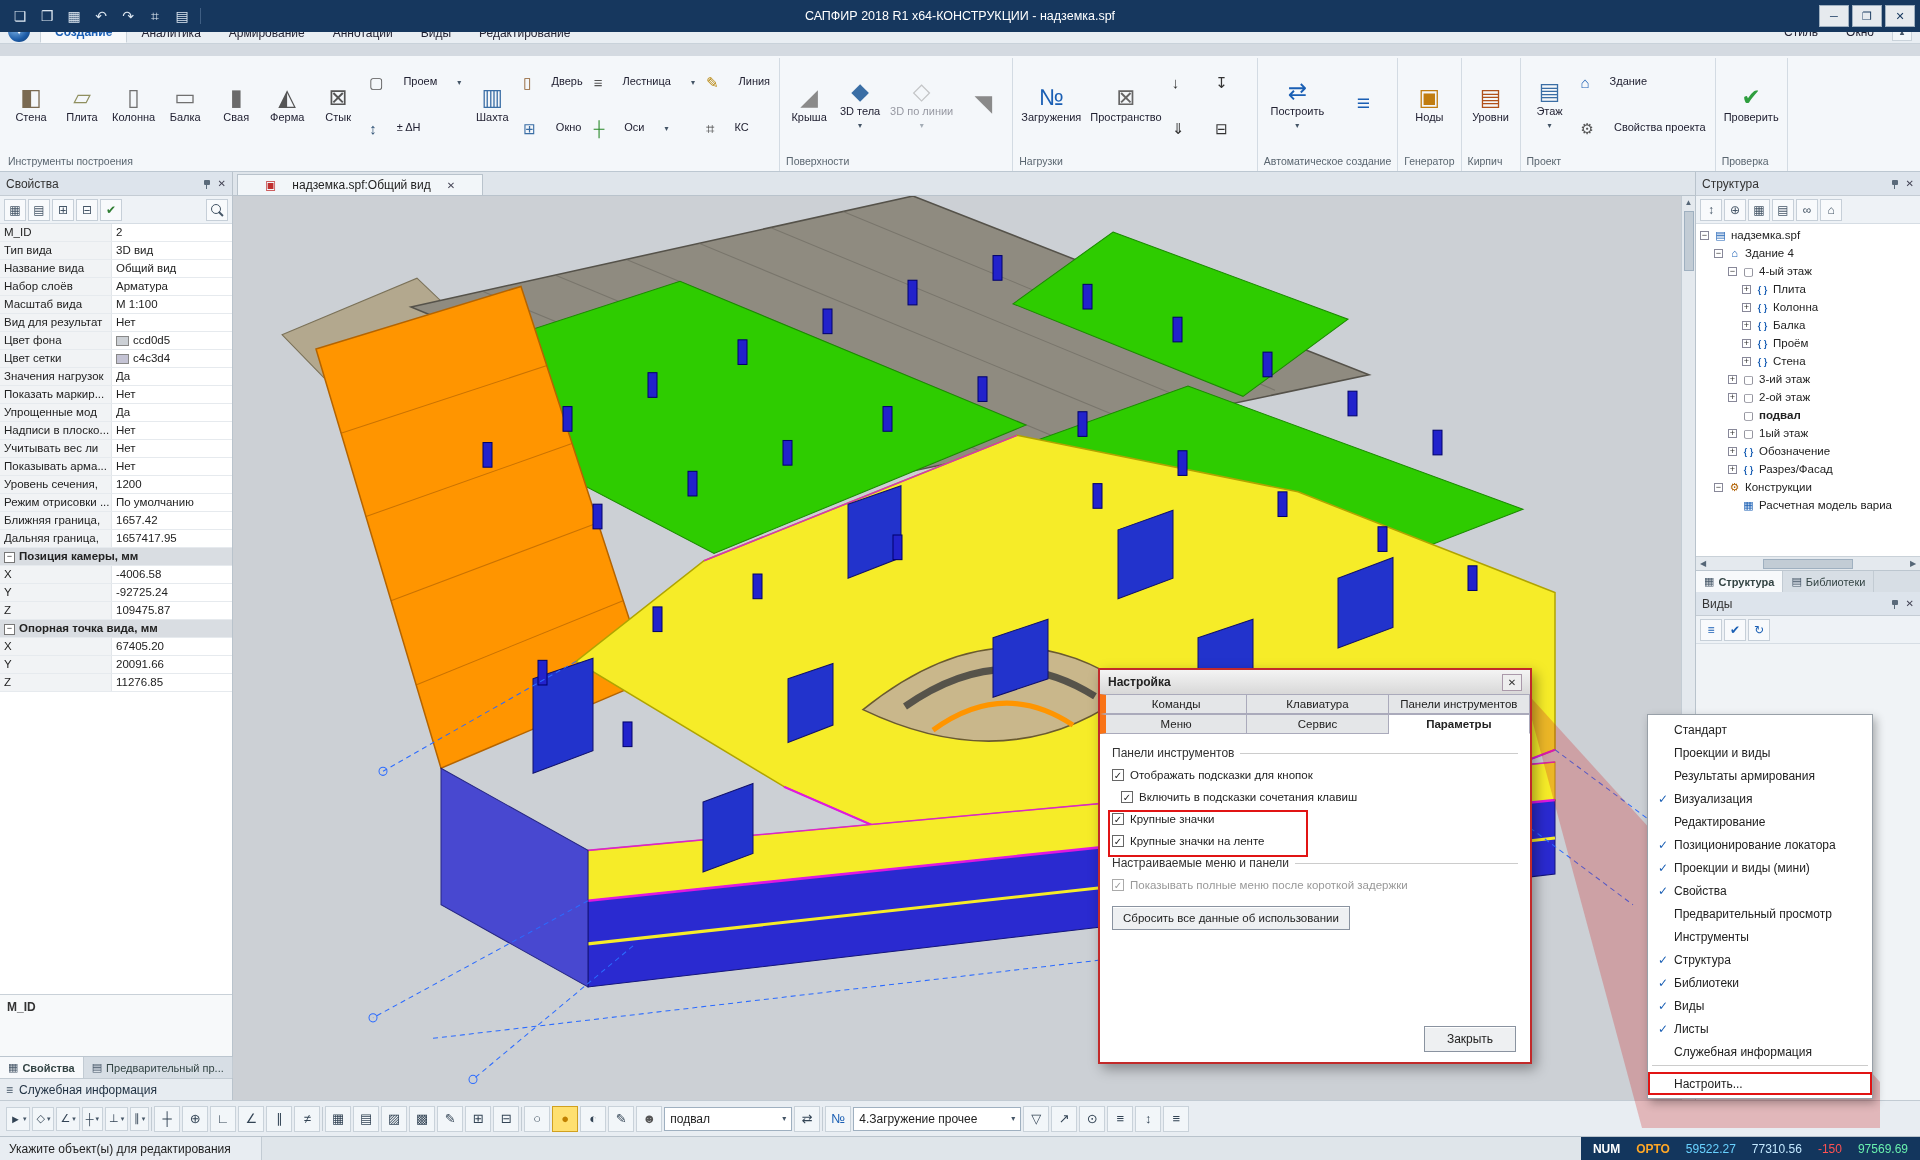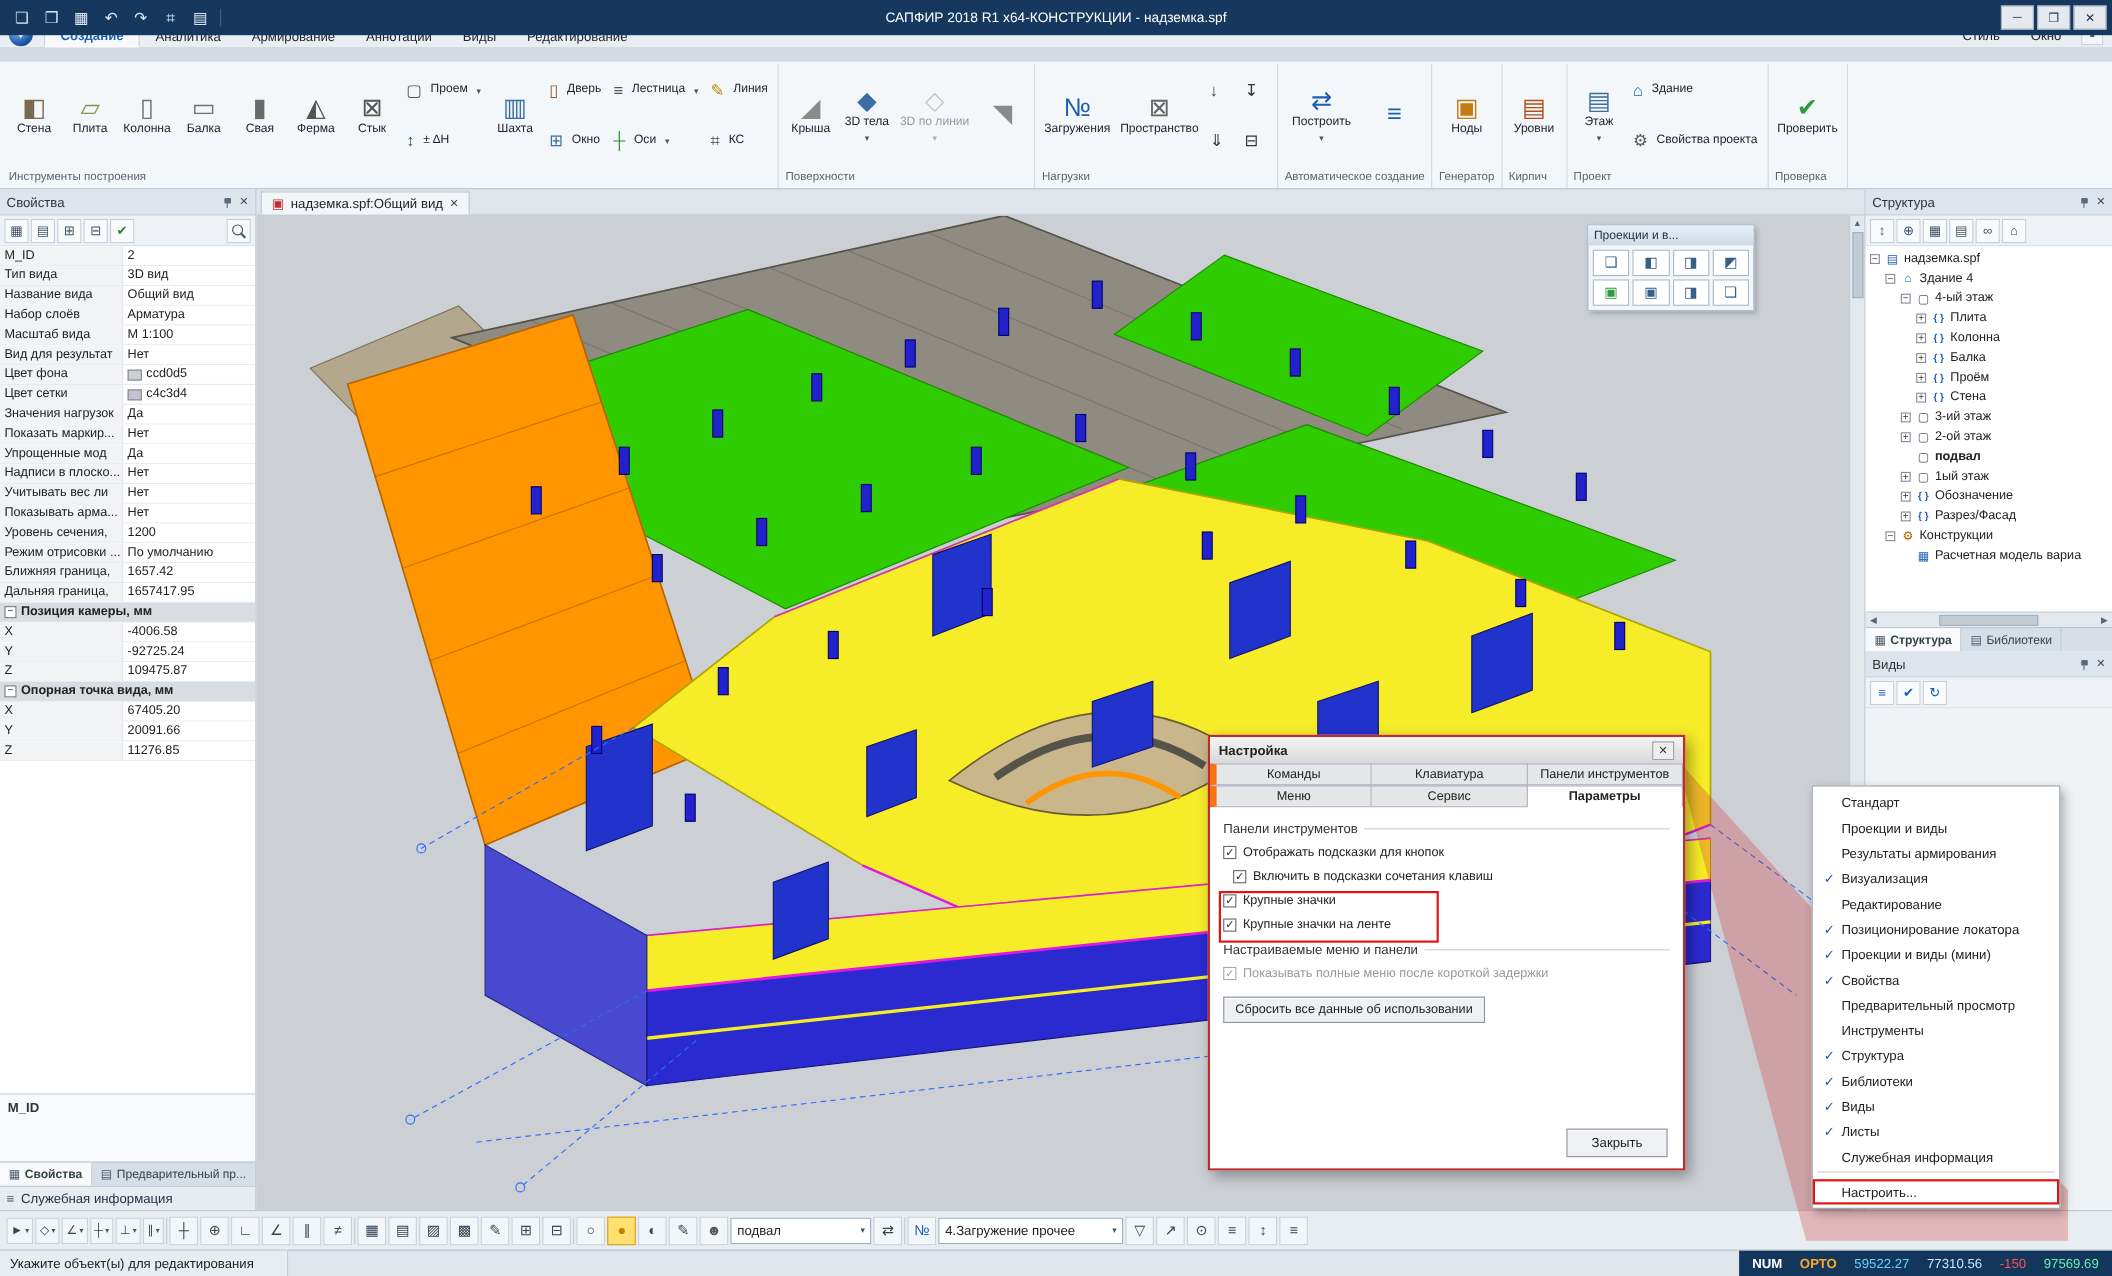--- a/index.html
+++ b/index.html
@@ -25,21 +25,21 @@
   .rtab.active{background:#f7f9fb;border:1px solid #c9d2da;border-bottom:1px solid #f7f9fb;color:#1a5fb4;font-weight:bold}
   .tabrow-right{margin-left:auto;display:flex;align-items:center;gap:8px;padding-right:8px;align-self:center}
   .menu-link{padding:3px 10px;color:#223}
   .chev-btn{width:20px;height:18px;display:flex;align-items:center;justify-content:center;color:#456;border:1px solid #c9d2da;background:#f2f6f9;font-size:9px}
   .chev-btn::before{content:"▴"}
 
   
   .ribbon{position:absolute;top:56px;left:0;right:0;height:116px;background:#f4f7fa;border-bottom:1px solid #bcc7d1;display:flex;align-items:stretch;padding:2px 2px 0;z-index:8;overflow:hidden}
   .rgroup{display:flex;flex-direction:column;border-right:1px solid #d3dbe3;padding:1px 4px 0}
   .rbtns{flex:1;display:grid;grid-auto-flow:column;grid-template-rows:repeat(2,46px);column-gap:1px;align-items:stretch}
-  .rbtn{display:flex;align-items:center;gap:8px;padding:1px 4px;border:1px solid transparent;border-radius:2px;color:#223;font-size:11px;white-space:nowrap}
+  .rbtn{display:flex;align-items:center;gap:20px;padding:1px 4px;border:1px solid transparent;border-radius:2px;color:#223;font-size:11px;white-space:nowrap}
   .rbtn.big{grid-row:span 2;flex-direction:column;justify-content:center;gap:3px;min-width:50px;text-align:center;padding:2px 3px}
   .rbtn .ric{font-size:15px;line-height:1;color:#4a6a8a}
   .rbtn.big .ric{font-size:23px}
   .rlbl{line-height:1.05}
   .rarrow{display:none;font-size:8px;color:#456}
   .rbtn.arr .rarrow{display:inline} .rarrow::before{content:"▾"}
   .rbtn.dis{opacity:.45}
   .rglabel{height:16px;font-size:10.5px;color:#5a6670;text-align:left;white-space:nowrap;padding:0 2px}
 
   
@@ -162,21 +162,21 @@
   .pdesc{height:62px;background:#f7f9fa;border-top:1px solid #c9d1d8;padding:5px 7px;font-weight:bold;color:#333;flex:none}
   .ptabs{height:22px;display:flex;background:#d7dee5;border-top:1px solid #bcc6cf;flex:none}
   .ptab{display:flex;align-items:center;gap:4px;padding:0 8px;font-size:11px;color:#344;border-right:1px solid #c2cbd3;white-space:nowrap}
   .ptab.active{background:#f7f9fb;font-weight:bold}
   .ptab .ric{font-size:11px}
   .service-bar{height:22px;background:#e7ecf1;border-top:1px solid #c2cbd3;display:flex;align-items:center;gap:6px;padding:0 6px;color:#234;flex:none}
 
   
   .viewport{position:absolute;left:233px;top:172px;right:225px;bottom:60px;background:#ccd0d5;overflow:hidden;z-index:4}
   .vtab-bar{position:absolute;left:0;top:0;right:0;height:24px;background:#dfe5eb;border-bottom:1px solid #b9c3cc;display:flex;align-items:flex-end;padding-left:4px}
-  .vtab{display:flex;align-items:center;gap:6px;background:#f2f6f9;border:1px solid #b9c3cc;border-bottom:none;padding:3px 9px;font-size:12px}
+  .vtab{display:flex;align-items:center;gap:16px;background:#f2f6f9;border:1px solid #b9c3cc;border-bottom:none;padding:3px 27px;font-size:12px}
   .model-svg{position:absolute;left:0;top:24px;width:calc(100% - 14px);height:calc(100% - 24px)}
   .v-scroll{position:absolute;right:0;top:24px;bottom:0;width:14px;background:#e4e9ee;border-left:1px solid #c3ccd4;display:flex;flex-direction:column;align-items:center}
   .vs-arrow{width:12px;height:13px;font-size:8px;color:#567;display:flex;align-items:center;justify-content:center}
   .vs-thumb{width:10px;height:60px;background:#c2ccd5;border:1px solid #9fb0c0;margin-top:2px}
   .vs-bottom{margin-top:auto}
   .proj-palette{position:absolute;top:32px;right:100px;width:152px;background:#f2f6f9;border:1px solid #9fb0c0;box-shadow:2px 2px 5px rgba(0,0,0,.25)}
   .pp-header{height:18px;background:linear-gradient(#e8eff6,#cfdae4);display:flex;align-items:center;padding:0 5px;font-size:11px;color:#234}
   .pp-body{display:grid;grid-template-columns:repeat(4,1fr);gap:3px;padding:4px}
   .pp-icon{height:24px;border:1px solid #a9bac8;background:#fff;display:flex;align-items:center;justify-content:center;font-size:13px}
 
@@ -921,42 +921,20 @@
           <circle cx="1420" cy="610" r="4"></circle>
       </g>
     </svg>
     <div class="vtab-bar">
       <div class="vtab">
         <span class="ric" data-icon="vtab-icon"></span>
         <span>надземка.spf:Общий вид</span>
         <span class="xclose"></span>
       </div>
     </div>
-    <div class="proj-palette">
-      <div class="pp-header">Проекции и в...</div>
-      <div class="pp-body">
-
-          <div class="pp-icon" data-icon="cube-icon"></div>
-
-          <div class="pp-icon" data-icon="cubef-icon"></div>
-
-          <div class="pp-icon" data-icon="cubes-icon"></div>
-
-          <div class="pp-icon" data-icon="cubet-icon"></div>
-
-          <div class="pp-icon" data-icon="pg-icon"></div>
-
-          <div class="pp-icon" data-icon="pb-icon"></div>
-
-          <div class="pp-icon" data-icon="pb2-icon"></div>
-
-          <div class="pp-icon" data-icon="pb3-icon"></div>
-
-      </div>
-    </div>
     <div class="v-scroll">
       <div class="vs-arrow">▲</div>
       <div class="vs-thumb"></div>
       <div class="vs-arrow vs-bottom">▼</div>
     </div>
   </div>
 
   <div class="right-panel">
     <div class="panel-header">
       <span>Структура</span>

